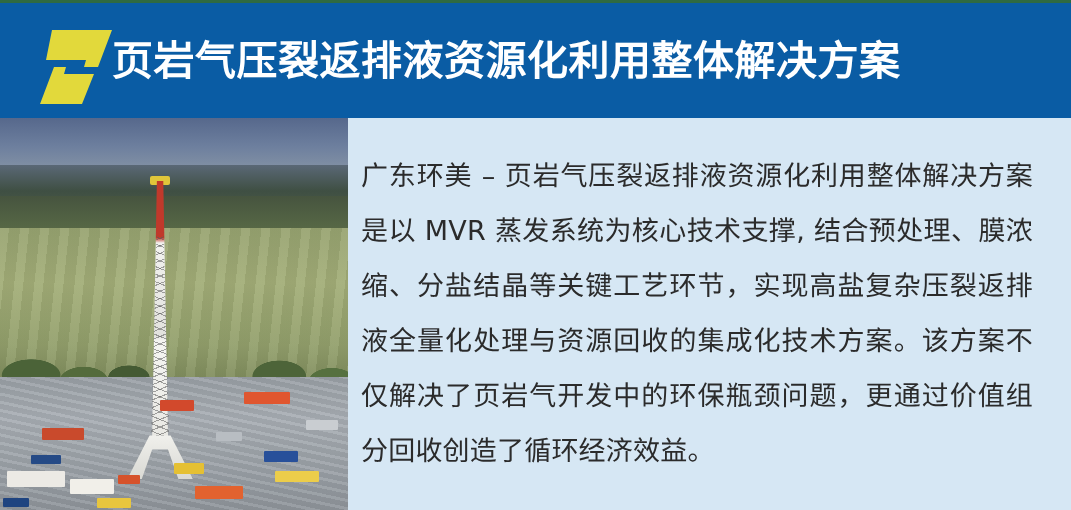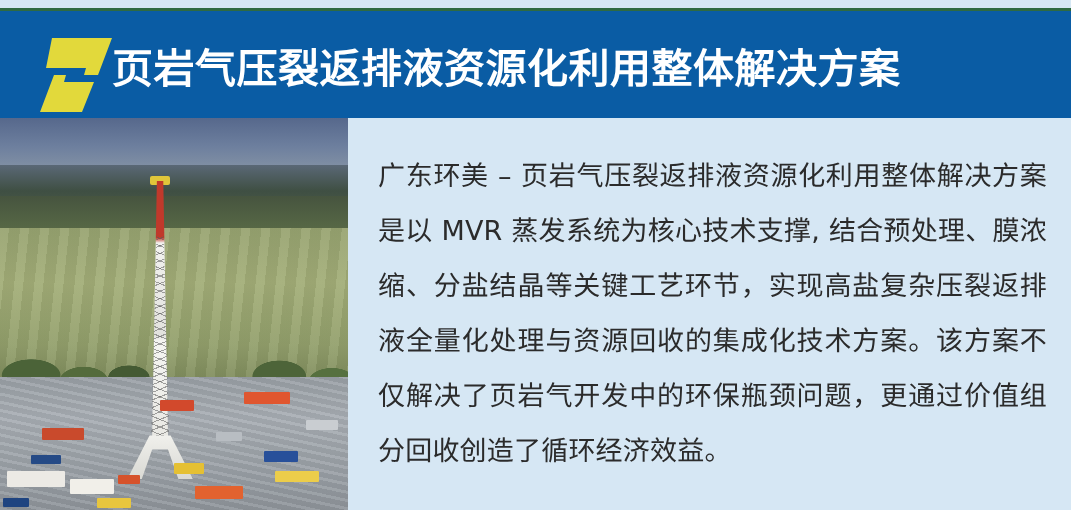--- a/index.html
+++ b/index.html
@@ -16,21 +16,21 @@
   .page {
     position: relative;
     width: 1071px;
     height: 510px;
     background: #d6e7f4;
   }
 
   
   .header-bar {
     position: absolute;
-    left: 0; top: 8px;
+    left: 0; top: 0;
     width: 1071px;
     height: 118px;
     background: #0a5ca4;
     border-top: 3px solid #2f6a41;
     display: flex;
     align-items: center;
   }
 
   .section-number {
     position: absolute;
@@ -185,21 +185,21 @@
 
   
   .equip { position: absolute; border-radius: 1px; }
 
   
   .text-panel {
     position: relative;
     flex: 1 1 auto;
     height: 289px;
     background: #d6e7f4;
-    padding: 30px 24px 0 30px;
+    padding: 30px 24px 0 13px;
   }
 
   .description {
     color: #2b2b2b;
     font-size: 27px;
     line-height: 55px;
     text-align: justify;
     text-justify: inter-character;
     font-family: "DejaVu Sans", "Liberation Sans", sans-serif;
     letter-spacing: 0.2px;

